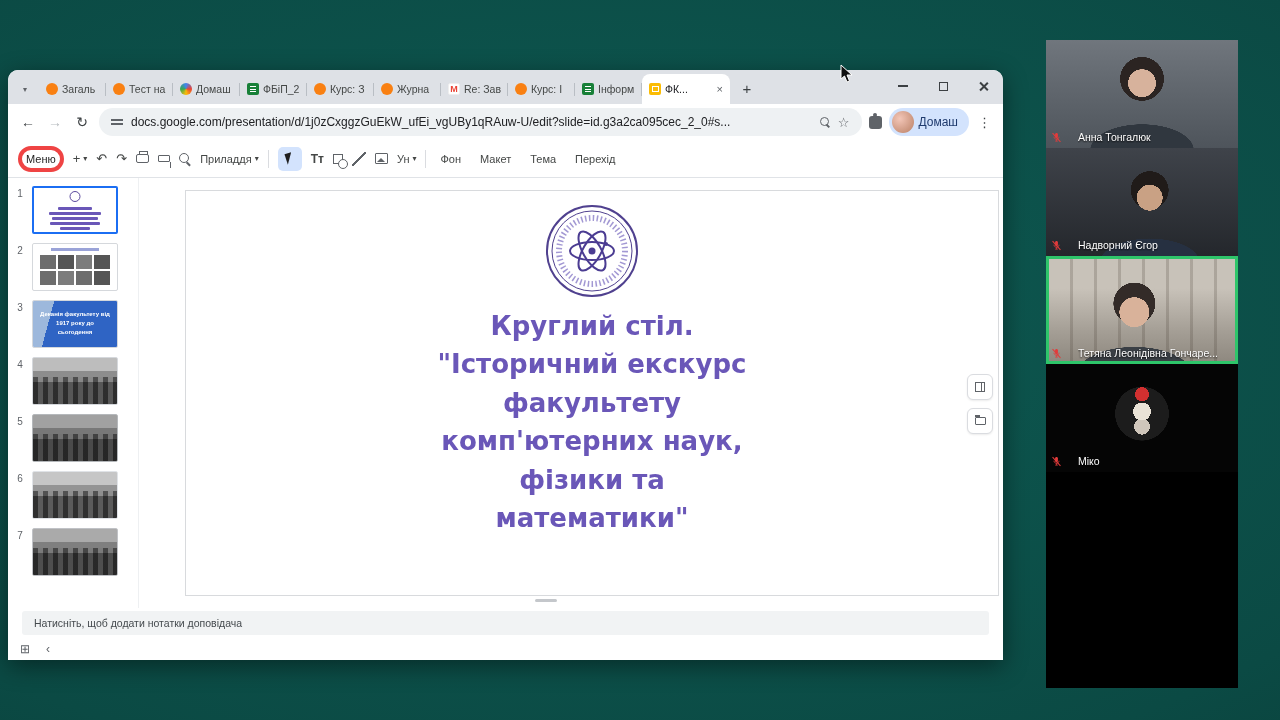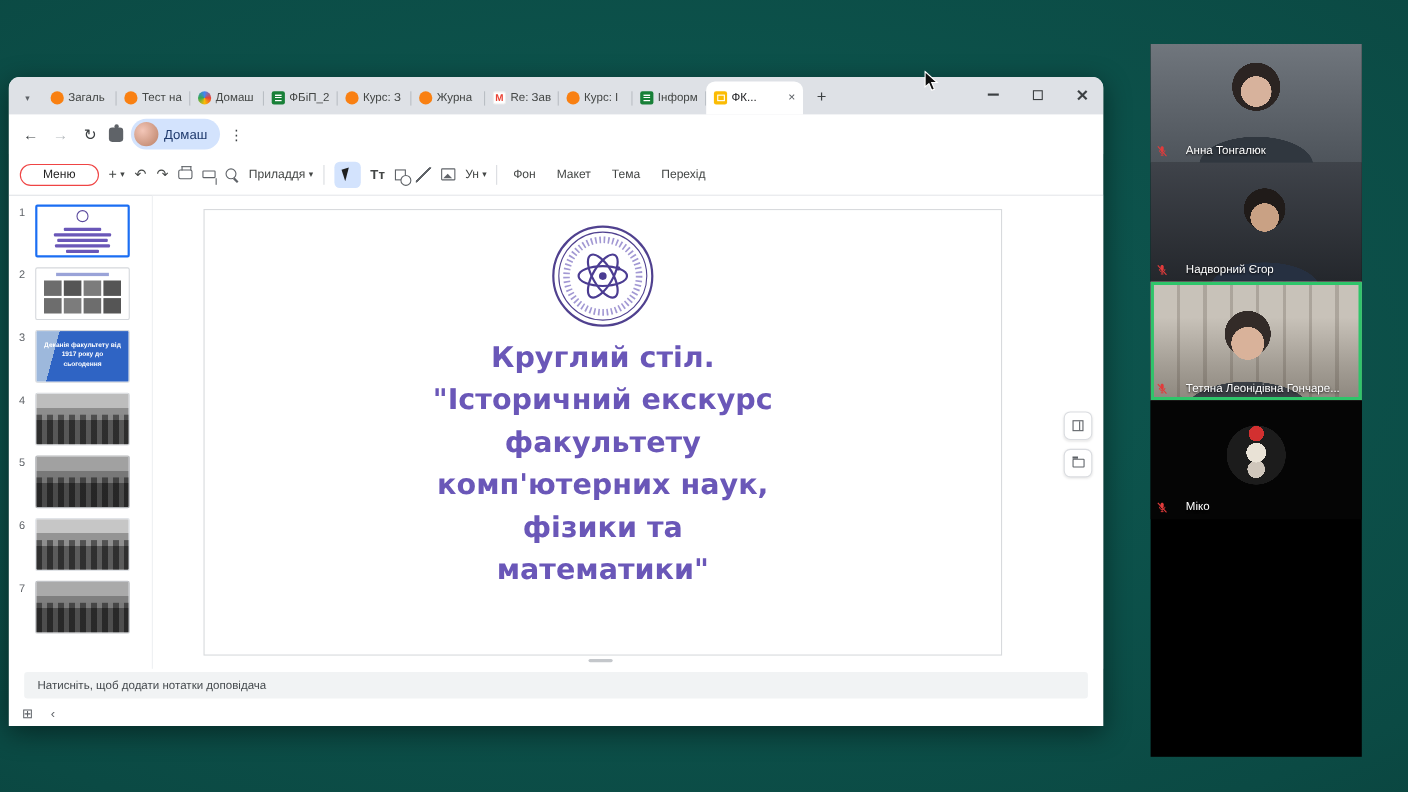--- a/index.html
+++ b/index.html
@@ -63,21 +63,21 @@
     border-radius:50%; background:#5f6368; }
   .profile-chip { height:28px; border-radius:14px; background:#d3e3fd; display:flex; align-items:center;
     gap:5px; padding:2px 11px 2px 3px; font-size:12px; color:#1f3a6d; }
   .avatar { width:22px; height:22px; border-radius:50%;
     background:radial-gradient(circle at 35% 35%, #f3c6b8, #b97f64); }
   .kebab { color:#3c4043; font-size:13px; padding:0 2px; }
 
   
   .app-toolbar { flex:0 0 38px; display:flex; align-items:center; gap:9px; padding:0 10px;
     border-bottom:1px solid #e0e3e7; font-size:11px; color:#444746; }
-  .menu-chip { border:1px solid #ef4444; border-radius:14px; padding:3px 20px; color:#1f1f1f; }
+  .menu-chip { border:4px solid #ef4444; border-radius:14px; padding:3px 4px; color:#1f1f1f; }
   .tb-icon { font-size:13px; color:#444746; }
   .caret { font-size:8px; color:#444746; }
   .tb-sep { width:1px; height:18px; background:#dadce0; }
   .select-tool { width:24px; height:24px; background:#d3e3fd; border-radius:5px; display:flex;
     align-items:center; justify-content:center; }
   .cursor-shape { width:0; height:0; border-top:11px solid #1f1f1f; border-right:7px solid transparent;
     transform:rotate(-18deg); }
   .tb-text { display:flex; align-items:center; gap:3px; color:#444746; }
   .tb-text.bold { font-weight:bold; font-size:12px; }
   .mini-ic { display:inline-block; position:relative; }
@@ -116,21 +116,21 @@
   .t2-cell:nth-child(2n) { background:#555; } .t2-cell:nth-child(3n) { background:#7c7c7c; }
   .t3-banner { position:absolute; inset:0; background:linear-gradient(105deg,#9db8dc 0 22%,#2f64c4 22% 100%); }
   .t3-text { position:absolute; inset:9px 5px; color:#fff; font-size:6px; font-weight:bold;
     line-height:1.5; text-align:center; }
   .photo { background:linear-gradient(180deg,#bdbdbd 0 28%,#8d8d8d 28% 52%,#4c4c4c 52% 100%); }
   .photo::after { content:""; position:absolute; left:0; right:0; top:42%; bottom:0;
     background:repeating-linear-gradient(90deg, rgba(15,15,15,.5) 0 5px, rgba(120,120,120,.25) 5px 10px); }
   .photo-b { filter:brightness(.85); } .photo-c { filter:brightness(1.05); } .photo-d { filter:brightness(.9); }
 
   .canvas { flex:1; position:relative; background:#fff; min-width:0; border-left:1px solid #eef0f2; }
-  .slide { position:absolute; left:46px; top:12px; width:726px; height:406px; background:#fff;
+  .slide { position:absolute; left:46px; top:12px; width:814px; height:406px; background:#fff;
     border:1px solid #d8dadd; }
   .slide-logo { position:absolute; top:12px; left:50%; transform:translateX(-50%); }
   .slide-title { position:absolute; top:116px; left:40px; right:40px; text-align:center;
     color:#6a57b8; font-weight:bold; font-family:"DejaVu Sans",sans-serif; font-size:26px; line-height:1.48; }
   .slide-title span { display:block; }
   .scroll-dash { position:absolute; left:396px; top:421px; width:22px; height:3px; background:#c4c7cb; border-radius:2px; }
   .right-rail { position:absolute; right:10px; top:196px; display:flex; flex-direction:column; gap:8px; }
   .rail-btn { width:26px; height:26px; border:1px solid #dadce0; border-radius:6px; background:#fff;
     display:flex; align-items:center; justify-content:center; box-shadow:0 1px 2px rgba(0,0,0,.08); }
   .ric1 { width:10px; height:10px; border:1.4px solid #5f6368; position:relative; }
@@ -258,20 +258,26 @@
         <div class="win-btn">
             <span class="glyph-close"></span>
           </div>
       </div>
     </div>
 
     <div class="addressbar">
       <span class="nav-icon">←</span>
       <span class="nav-icon disabled">→</span>
       <span class="nav-icon">↻</span>
+      <div class="omnibox">
+        <span class="tune"></span>
+        <span class="url-text">docs.google.com/presentation/d/1j0zCxggzGuEkW_ufEi_vgUBy1qRAuw-U/edit?slide=id.g3a2ca095cec_2_0#s...</span>
+        <span class="lens"></span>
+        <span class="omni-star">☆</span>
+      </div>
       <span class="puzzle"></span>
       <div class="profile-chip">
         <span class="avatar"></span>
         <span>Домаш</span>
       </div>
       <span class="kebab">⋮</span>
     </div>
 
     <div class="app-toolbar">
       <div class="menu-chip">Меню</div>

